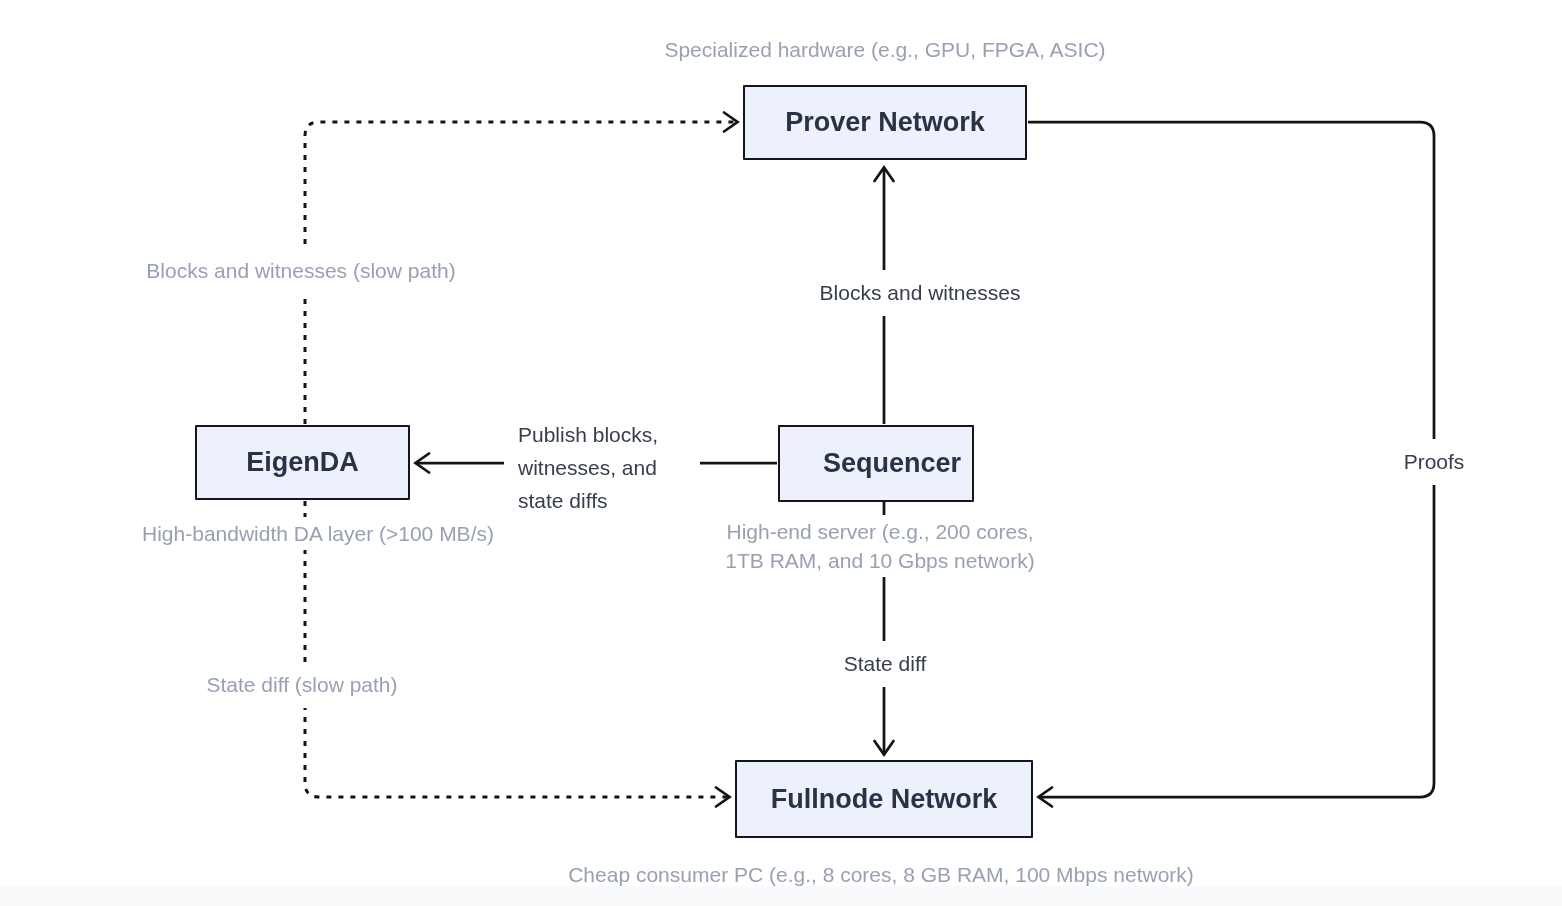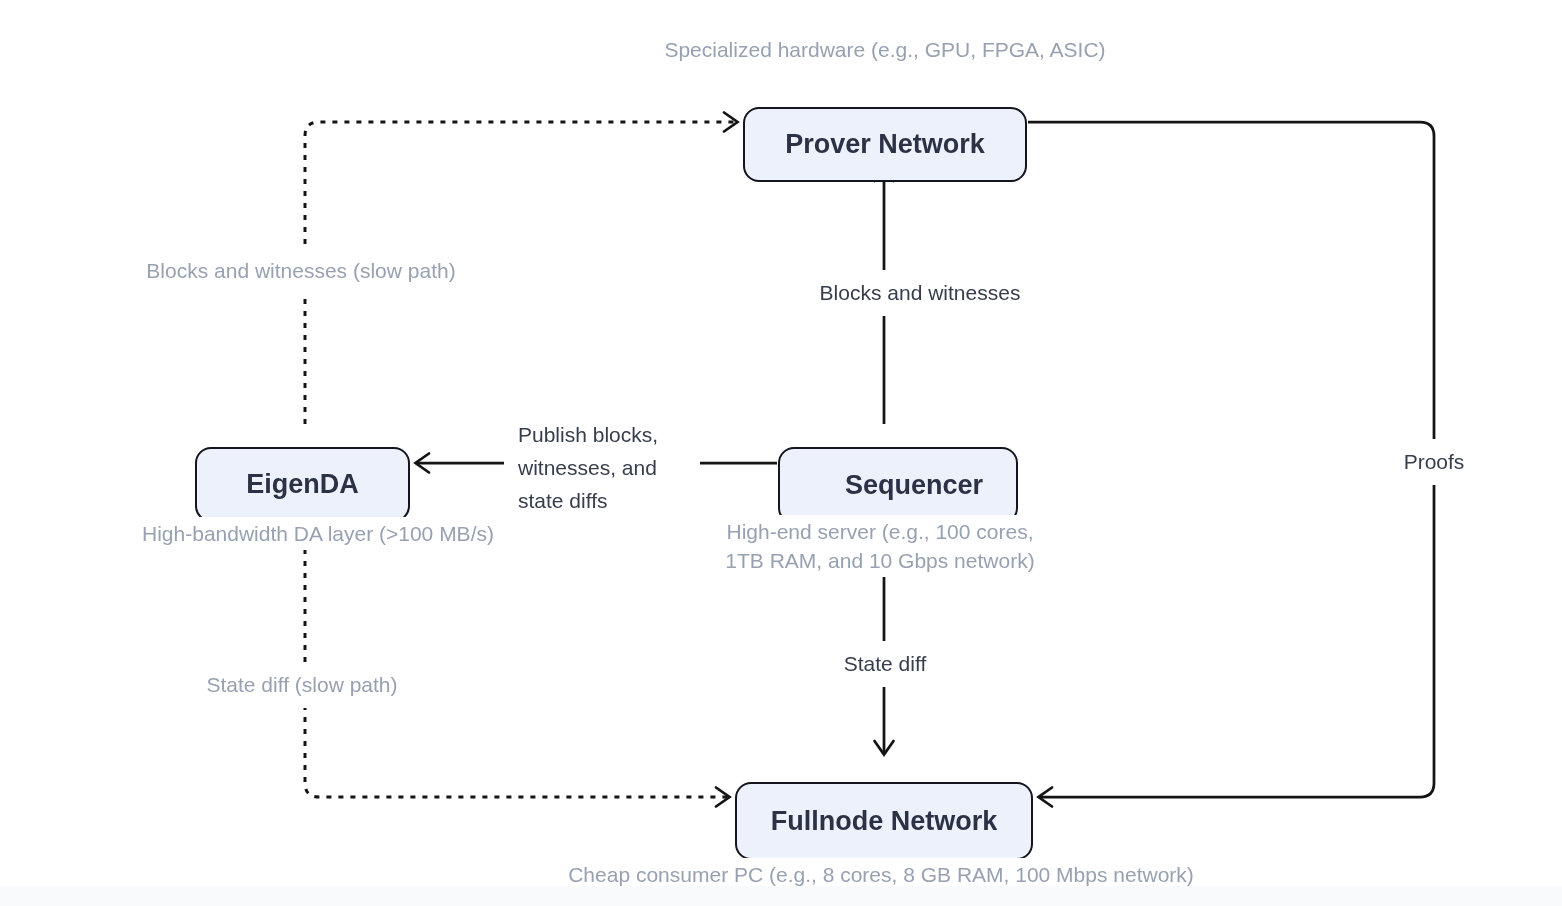--- a/index.html
+++ b/index.html
@@ -8,22 +8,22 @@
     background:var(--bg,#ffffff);
     font-family:"Liberation Sans", sans-serif;
   }
   .edges{position:absolute;left:0;top:0;width:1562px;height:906px;}
   .edge{stroke:var(--edge,#141414);stroke-width:2.75;fill:none;}
   .edge.dashed{stroke-width:3;stroke-dasharray:5 7;}
   .node{
     position:absolute;display:flex;align-items:center;justify-content:center;
     background:var(--node-fill,#edf1fb);
     border:2.5px solid var(--node-border,#14151f);
-    border-radius:16px;box-sizing:border-box;
-    color:var(--node-text,#2b3245);font-weight:700;font-size:27px;margin-top:22px;
+    border-radius:1px;box-sizing:border-box;
+    color:var(--node-text,#2b3245);font-weight:700;font-size:27px;
   }
   .caption{
     position:absolute;transform:translateX(-50%);
     color:var(--caption,#98a1b2);font-size:21px;line-height:29px;
     background:var(--bg,#ffffff);padding:2px 8px;white-space:nowrap;text-align:center;
   }
   .caption.wrap{white-space:normal;width:344px;}
   .edge-label{
     position:absolute;transform:translate(-50%,-50%);
     color:var(--edge-label,#363d4c);font-size:21px;line-height:30px;
@@ -60,33 +60,33 @@
   </svg>
 
   <div class="node" style="left:743px;top:85px;width:284px;height:75px;">
     <span>Prover Network</span>
   </div>
 
   <div class="node" style="left:195px;top:425px;width:215px;height:75px;">
     <span>EigenDA</span>
   </div>
 
-  <div class="node" style="left:778px;top:425px;width:240px;height:77px;padding-left:32px;">
+  <div class="node" style="left:778px;top:425px;width:196px;height:77px;padding-left:32px;">
     <span>Sequencer</span>
   </div>
 
   <div class="node" style="left:735px;top:760px;width:298px;height:78px;">
     <span>Fullnode Network</span>
   </div>
 
   <div class="caption" style="left:885px;top:33px;">Specialized hardware (e.g., GPU, FPGA, ASIC)</div>
 
   <div class="caption" style="left:318px;top:517px;">High-bandwidth DA layer (&gt;100 MB/s)</div>
 
-  <div class="caption wrap" style="left:880px;top:515px;">High-end server (e.g., 100 cores, 1TB RAM, and 10 Gbps network)</div>
+  <div class="caption wrap" style="left:880px;top:515px;">High-end server (e.g., 200 cores, 1TB RAM, and 10 Gbps network)</div>
 
   <div class="caption" style="left:881px;top:858px;">Cheap consumer PC (e.g., 8 cores, 8 GB RAM, 100 Mbps network)</div>
 
   <div class="edge-label" style="left:920px;top:293px;">Blocks and witnesses</div>
 
   <div class="edge-label multiline" style="left:504px;top:414px;">Publish blocks, witnesses, and state diffs</div>
 
   <div class="edge-label" style="left:885px;top:664px;">State diff</div>
 
   <div class="edge-label" style="left:1434px;top:462px;">Proofs</div>

